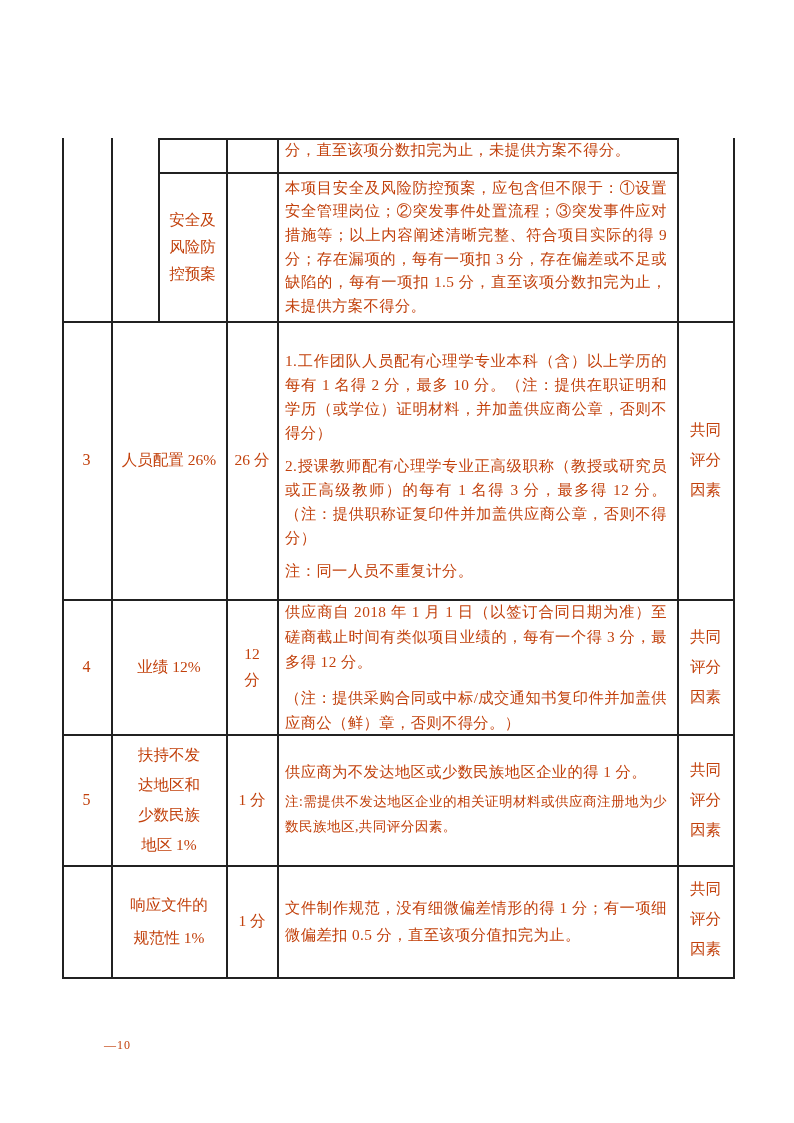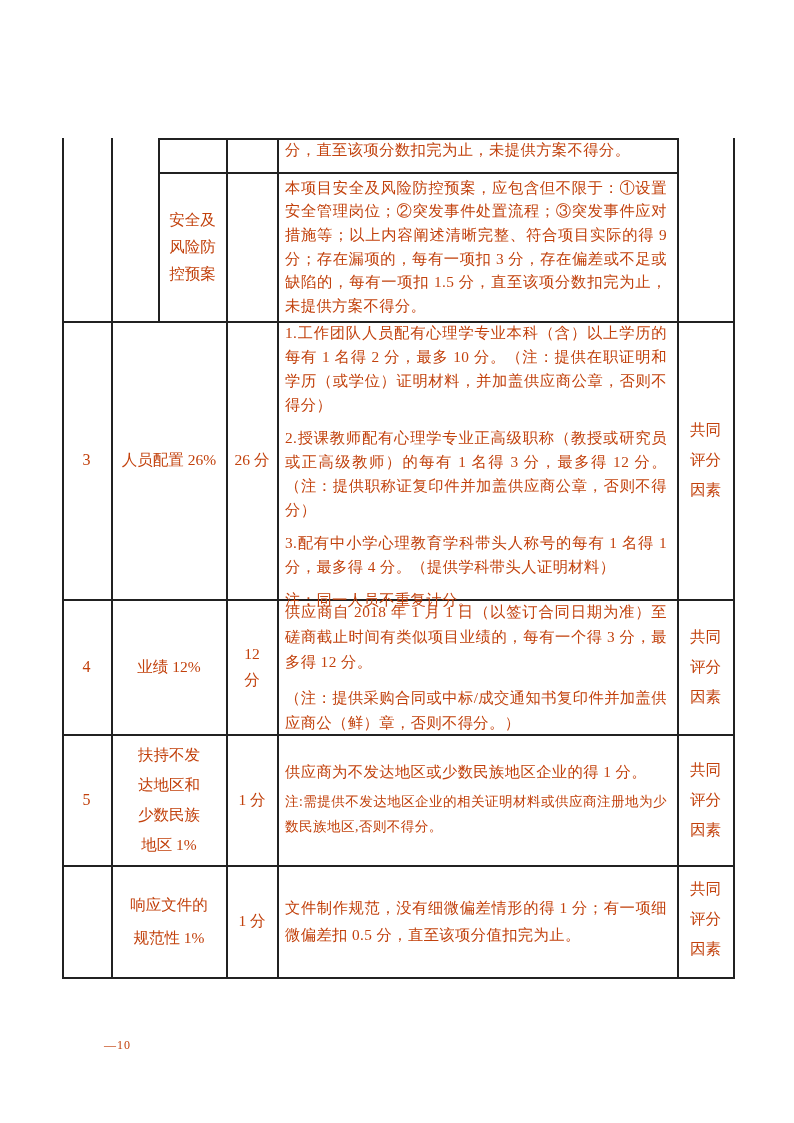--- a/index.html
+++ b/index.html
@@ -116,21 +116,20 @@
   <div class="desc cB-desc">
     <p>本项目安全及风险防控预案，应包含但不限于：①设置安全管理岗位；②突发事件处置流程；③突发事件应对措施等；以上内容阐述清晰完整、符合项目实际的得 9 分；存在漏项的，每有一项扣 3 分，存在偏差或不足或缺陷的，每有一项扣 1.5 分，直至该项分数扣完为止，未提供方案不得分。</p>
   </div>
 
   <div class="cell r3-no">3</div>
   <div class="cell r3-name">人员配置 26%</div>
   <div class="cell r3-score">26 分</div>
   <div class="desc r3-desc">
     <p>1.工作团队人员配有心理学专业本科（含）以上学历的每有 1 名得 2 分，最多 10 分。（注：提供在职证明和学历（或学位）证明材料，并加盖供应商公章，否则不得分）</p>
     <p>2.授课教师配有心理学专业正高级职称（教授或研究员或正高级教师）的每有 1 名得 3 分，最多得 12 分。（注：提供职称证复印件并加盖供应商公章，否则不得分）</p>
-    <p>3.配有中小学心理教育学科带头人称号的每有 1 名得 1 分，最多得 4 分。（提供学科带头人证明材料）</p>
     <p>注：同一人员不重复计分。</p>
   </div>
   <div class="cell r3-factor">
     <div class="factor-inner">共同评分因素</div>
   </div>
 
   <div class="cell r4-no">4</div>
   <div class="cell r4-name">业绩 12%</div>
   <div class="cell r4-score">
     <div class="inner">12 分</div>
@@ -143,21 +142,21 @@
     <div class="factor-inner">共同评分因素</div>
   </div>
 
   <div class="cell r5-no">5</div>
   <div class="cell r5-name">
     <div class="inner">扶持不发达地区和少数民族地区 1%</div>
   </div>
   <div class="cell r5-score">1 分</div>
   <div class="desc r5-desc">
     <p>供应商为不发达地区或少数民族地区企业的得 1 分。</p>
-    <p class="small">注:需提供不发达地区企业的相关证明材料或供应商注册地为少数民族地区,否则不得分。</p>
+    <p class="small">注:需提供不发达地区企业的相关证明材料或供应商注册地为少数民族地区,共同评分因素。</p>
   </div>
   <div class="cell r5-factor">
     <div class="factor-inner">共同评分因素</div>
   </div>
 
   <div class="cell r6-no"></div>
   <div class="cell r6-name">
     <div class="inner">响应文件的规范性 1%</div>
   </div>
   <div class="cell r6-score">1 分</div>

